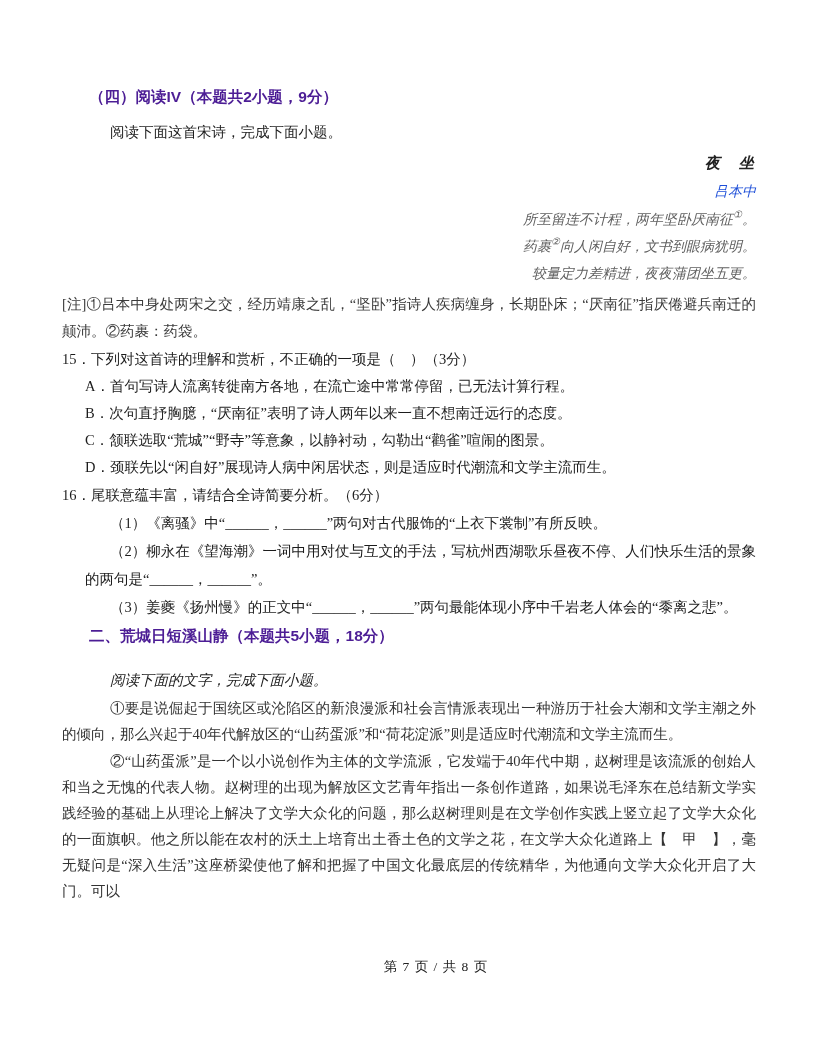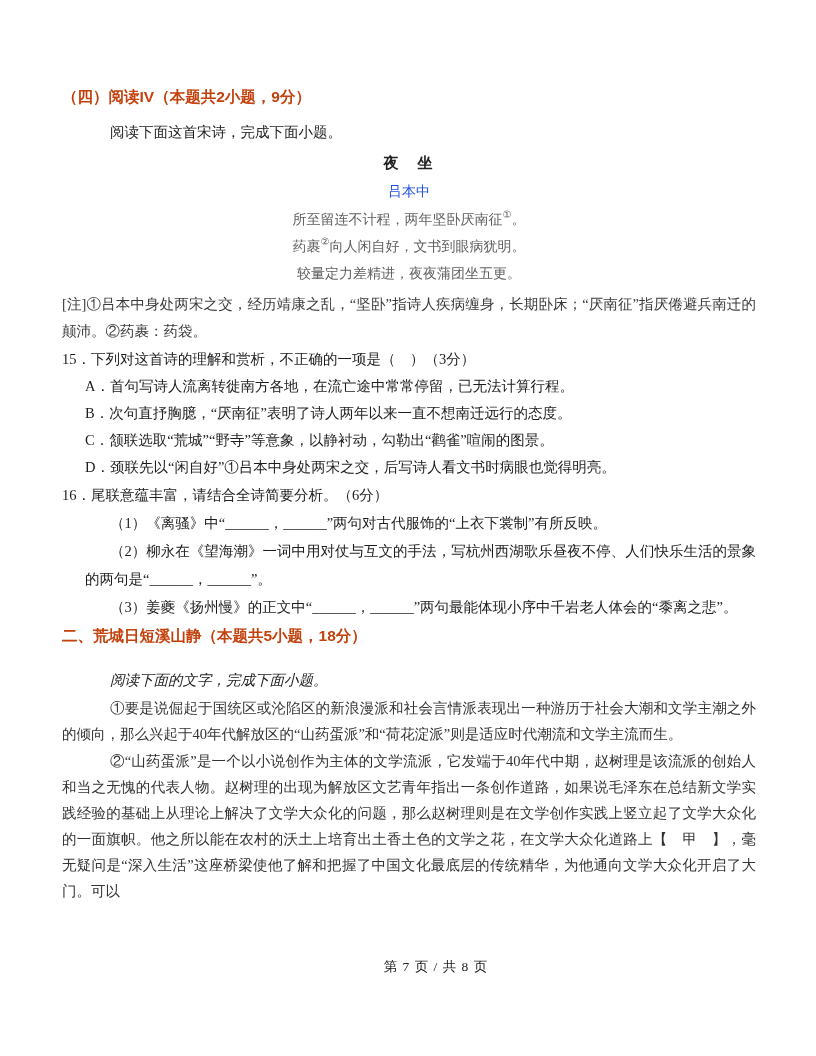--- a/index.html
+++ b/index.html
@@ -23,25 +23,26 @@
     padding: 86px 60px 0 62px;
     box-sizing: border-box;
     font-size: 14.5px;
     line-height: 27px;
   }
   .h-bold {
     font-family: "Liberation Sans", "DejaVu Sans", sans-serif;
     font-weight: bold;
     font-size: 15.5px;
     line-height: 22px;
-    color: #c2410c;
+    color: #4c1d95;
+    margin-left: 27px;
   }
   .sec4-heading { margin-bottom: 11px; }
   .intro-line { text-indent: 48px; }
-  .poem-block { text-align: center; margin-top: 2px; margin-bottom: 4px; }
+  .poem-block { text-align: right; margin-top: 2px; margin-bottom: 4px; font-style: italic; }
   .poem-title {
     font-family: "Liberation Sans", "DejaVu Sans", sans-serif;
     font-weight: bold;
     font-size: 15px;
     line-height: 30px;
     color: #222;
     letter-spacing: 2px;
   }
   .poem-author {
     font-size: 14px;
@@ -109,21 +110,21 @@
     <div class="poem-line"><span>药裹</span><span class="sup">②</span><span>向人闲自好，文书到眼病犹明。</span></div>
     <div class="poem-line"><span>较量定力差精进，夜夜蒲团坐五更。</span><span class="sup"></span><span></span></div>
   </div>
 
   <div class="note">[注]①吕本中身处两宋之交，经历靖康之乱，“坚卧”指诗人疾病缠身，长期卧床；“厌南征”指厌倦避兵南迁的颠沛。②药裹：药袋。</div>
 
   <div class="q-stem">15．下列对这首诗的理解和赏析，不正确的一项是（　）（3分）</div>
   <div class="opt">A．首句写诗人流离转徙南方各地，在流亡途中常常停留，已无法计算行程。</div>
   <div class="opt">B．次句直抒胸臆，“厌南征”表明了诗人两年以来一直不想南迁远行的态度。</div>
   <div class="opt">C．颔联选取“荒城”“野寺”等意象，以静衬动，勾勒出“鹳雀”喧闹的图景。</div>
-  <div class="opt">D．颈联先以“闲自好”①吕本中身处两宋之交，后写诗人看文书时病眼也觉得明亮。</div>
+  <div class="opt">D．颈联先以“闲自好”展现诗人病中闲居状态，则是适应时代潮流和文学主流而生。</div>
 
   <div class="q-stem">16．尾联意蕴丰富，请结合全诗简要分析。（6分）</div>
 
 
   <div class="q17-item">（1）《离骚》中“______，______”两句对古代服饰的“上衣下裳制”有所反映。</div>
   <div class="q17-item">（2）柳永在《望海潮》一词中用对仗与互文的手法，写杭州西湖歌乐昼夜不停、人们快乐生活的景象的两句是“______，______”。</div>
   <div class="q17-item">（3）姜夔《扬州慢》的正文中“______，______”两句最能体现小序中千岩老人体会的“黍离之悲”。</div>
 
   <div class="h-bold sec-heading">二、荒城日短溪山静（本题共5小题，18分）</div>
 

